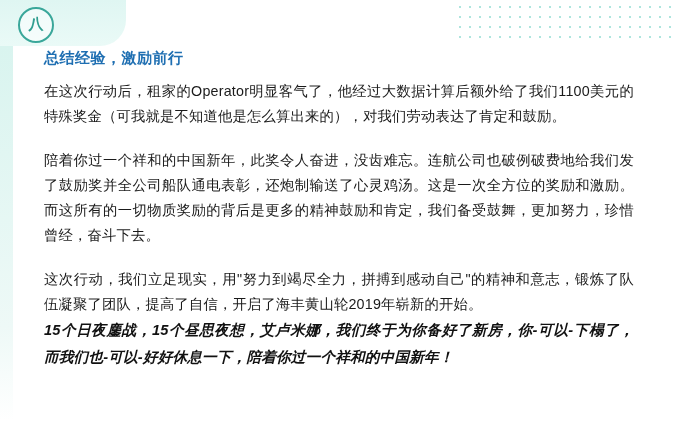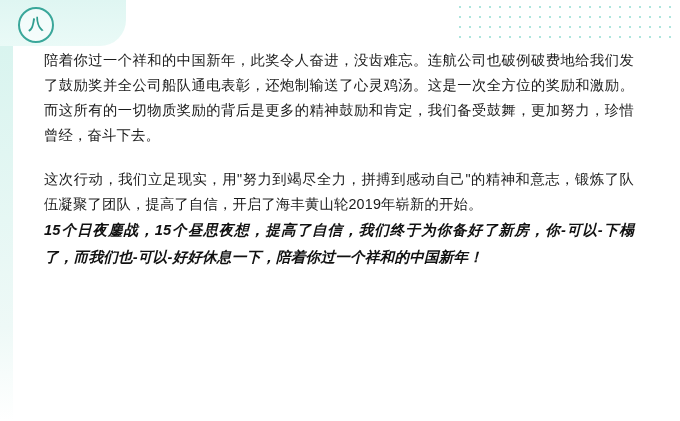--- a/index.html
+++ b/index.html
@@ -116,18 +116,20 @@
 
   <div class="header-band">
     <div class="header-tint"></div>
     <div class="dot-field"></div>
     <div class="chapter-badge">八</div>
   </div>
 
   <div class="left-rail"></div>
 
   <div class="content">
+    <h2 class="section-title">总结经验，激励前行</h2>
+    <p class="para">在这次行动后，租家的Operator明显客气了，他经过大数据计算后额外给了我们1100美元的特殊奖金（可我就是不知道他是怎么算出来的），对我们劳动表达了肯定和鼓励。</p>
     <p class="para">陪着你过一个祥和的中国新年，此奖令人奋进，没齿难忘。连航公司也破例破费地给我们发了鼓励奖并全公司船队通电表彰，还炮制输送了心灵鸡汤。这是一次全方位的奖励和激励。而这所有的一切物质奖励的背后是更多的精神鼓励和肯定，我们备受鼓舞，更加努力，珍惜曾经，奋斗下去。</p>
     <p class="para last">这次行动，我们立足现实，用"努力到竭尽全力，拼搏到感动自己"的精神和意志，锻炼了队伍凝聚了团队，提高了自信，开启了海丰黄山轮2019年崭新的开始。</p>
-    <p class="closing">15个日夜鏖战，15个昼思夜想，提高了自信，我们终于为你备好了新房，你-可以-下榻了，而我们也-可以-好好休息一下，陪着你过一个祥和的中国新年！</p>
+    <p class="closing">15个日夜鏖战，15个昼思夜想，艾卢米娜，我们终于为你备好了新房，你-可以-下榻了，而我们也-可以-好好休息一下，陪着你过一个祥和的中国新年！</p>
   </div>
 
 </div>
 
 </body></html>

